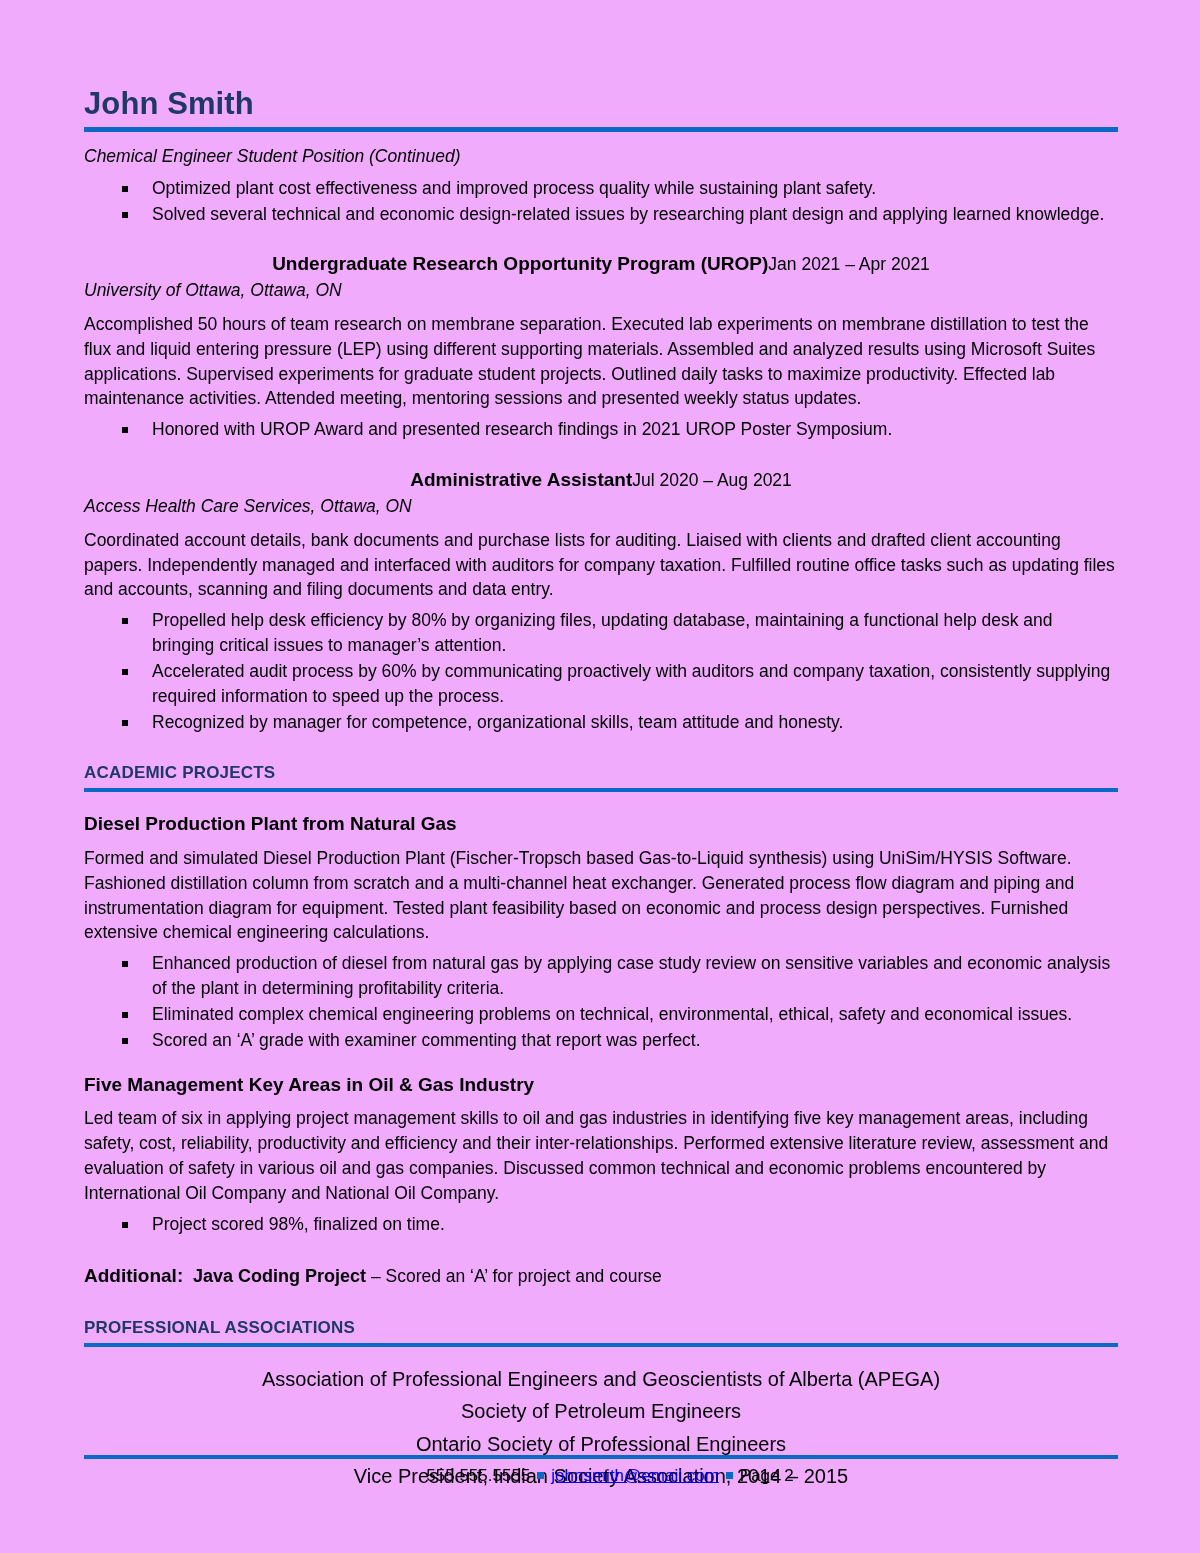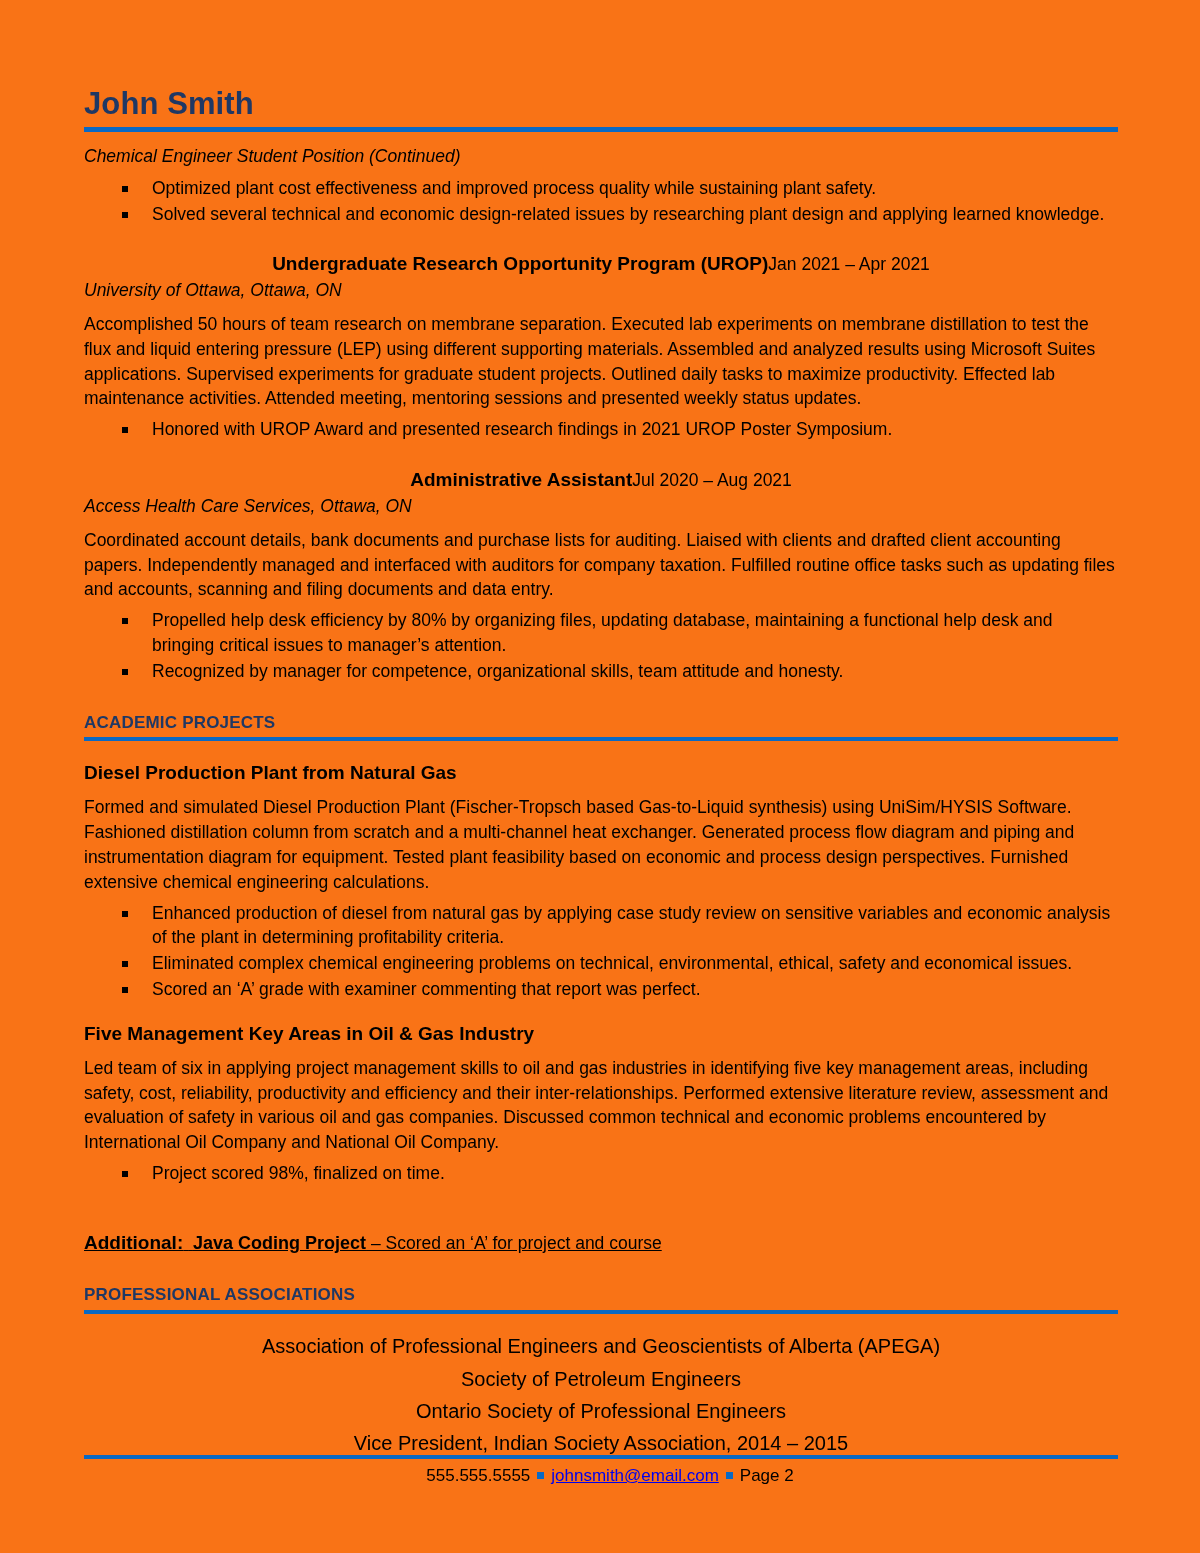--- a/index.html
+++ b/index.html
@@ -8,21 +8,21 @@
     background: #ffffff;
   }
   body {
     font-family: "Liberation Sans", sans-serif;
     color: #000000;
   }
   .page {
     position: relative;
     width: 1200px;
     height: 1553px;
-    background: #f97316;
+    background: #f0abfc;
     box-sizing: border-box;
     overflow: hidden;
   }
   .content {
     position: absolute;
     left: 84px;
     top: 0;
     width: 1034px;
   }
 
@@ -127,24 +127,23 @@
     font-weight: bold;
     line-height: 1.25;
   }
   .project-desc {
     font-size: 17.5px;
     line-height: 1.42;
     margin-top: 10px;
   }
 
   .additional {
-    margin-top: 44px;
+    margin-top: 26px;
     font-size: 17.5px;
     line-height: 1.4;
-    text-decoration: underline;
   }
   .additional .lead {
     font-weight: bold;
     font-size: 19px;
   }
   .additional .sub {
     font-weight: bold;
     font-size: 18px;
   }
 
@@ -217,20 +216,21 @@
         </div>
         <div class="entry">
           <div class="entry-row">
             <div class="entry-title">Administrative Assistant</div>
             <div class="entry-date">Jul 2020 – Aug 2021</div>
           </div>
           <div class="entry-org">Access Health Care Services, Ottawa, ON</div>
           <div class="entry-desc">Coordinated account details, bank documents and purchase lists for auditing. Liaised with clients and drafted client accounting papers. Independently managed and interfaced with auditors for company taxation. Fulfilled routine office tasks such as updating files and accounts, scanning and filing documents and data entry.</div>
           <ul class="bullets tight">
             <li><span class="sq"></span><span class="b">Propelled help desk efficiency by 80%</span><span> by organizing files, updating database, maintaining a functional help desk and bringing critical issues to manager’s attention.</span></li>
+            <li><span class="sq"></span><span class="b">Accelerated audit process by 60%</span><span> by communicating proactively with auditors and company taxation, consistently supplying required information to speed up the process.</span></li>
             <li><span class="sq"></span><span class="b">Recognized by manager for competence, organizational skills, team attitude and honesty.</span></li>
           </ul>
         </div>
       </div>
 
     <div class="section">
       <div class="section-title">ACADEMIC PROJECTS</div>
       <div class="section-rule"></div>
       <div id="projects-container">
           <div class="project">

